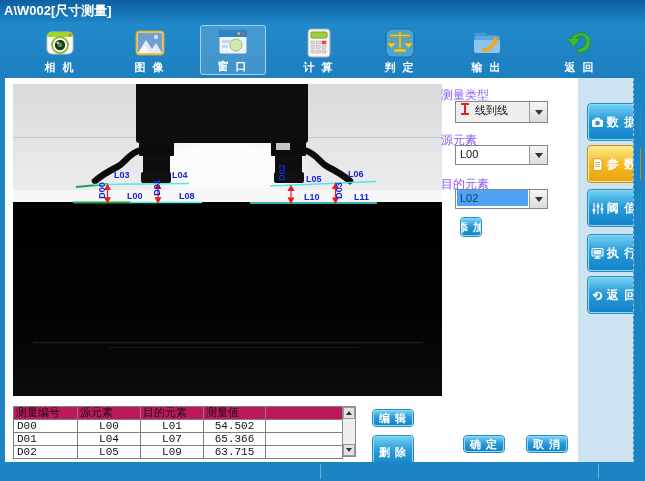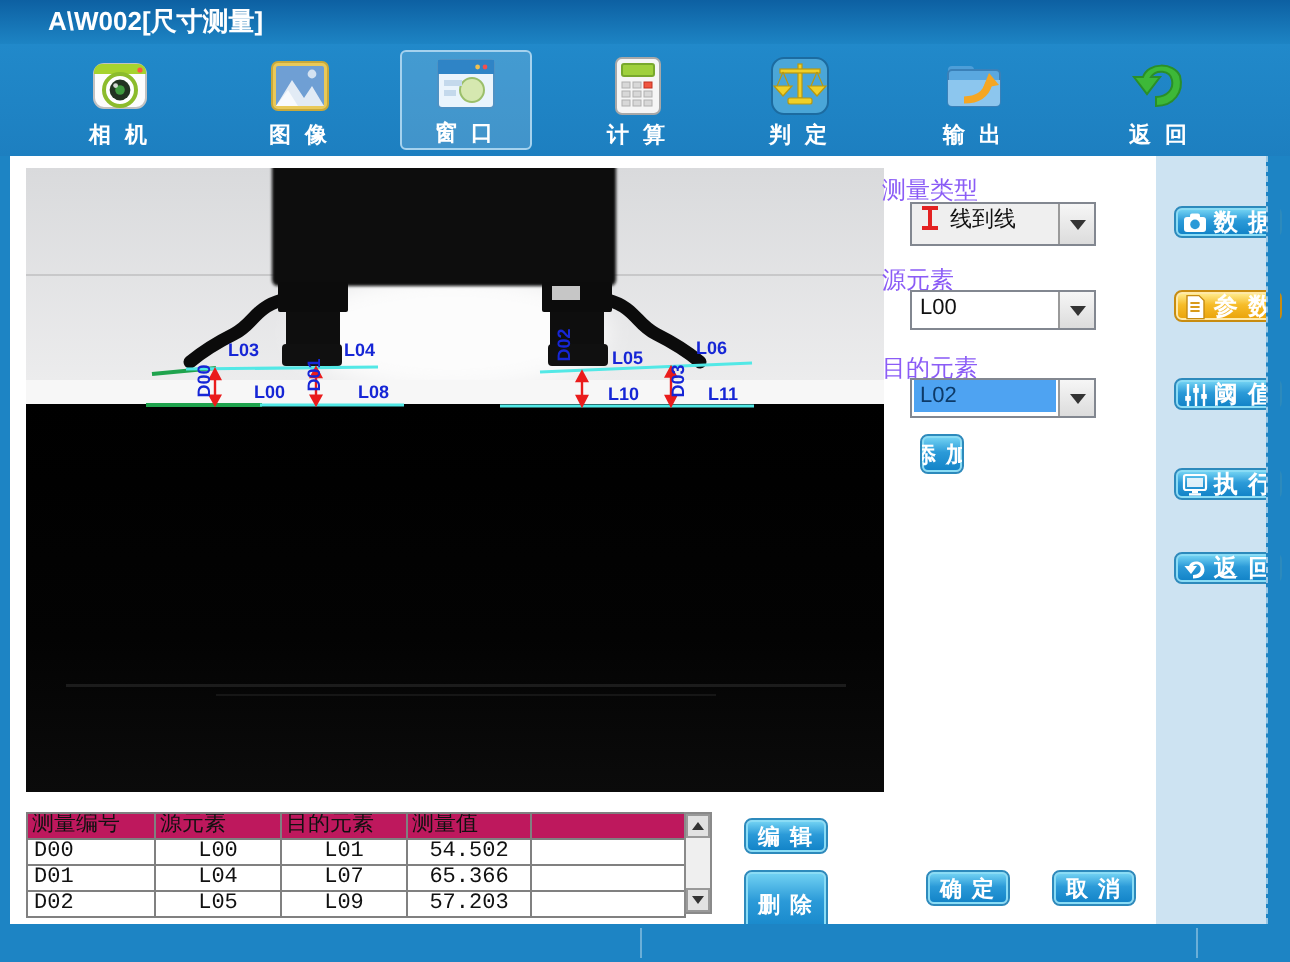--- a/index.html
+++ b/index.html
@@ -2,21 +2,21 @@
 <html><head>
 <meta charset="utf-8">
 <style>
   html,body{margin:0;padding:0;}
   body{font-family:"Liberation Sans",sans-serif;-webkit-font-smoothing:antialiased;}
   #win{position:relative;width:645px;height:481px;background:#1d84c4;overflow:hidden;}
 
   
   .titlebar{position:absolute;left:0;top:0;width:645px;height:22px;
     background:linear-gradient(#0d60a2,#1d84c4);color:#fff;font-weight:bold;font-size:13px;
-    line-height:22px;padding-left:24px;box-sizing:border-box;}
+    line-height:22px;padding-left:4px;box-sizing:border-box;}
 
   
   .toolbar{position:absolute;left:0;top:22px;width:645px;height:56px;
     background:linear-gradient(#2189ca,#1d7fc0);}
   .tbtn{position:absolute;top:3px;width:66px;height:50px;display:flex;flex-direction:column;
     align-items:center;justify-content:flex-end;cursor:pointer;border-radius:3px;box-sizing:border-box;}
   .tbtn .ic{width:32px;height:32px;flex:0 0 32px;}
   .tbtn .lb{color:#fff;font-size:11px;font-weight:bold;letter-spacing:2px;margin-top:1px;white-space:nowrap;}
   .tbtn.sel{border:1px solid #a5d2ee;background:rgba(255,255,255,.16);}
 
@@ -42,21 +42,21 @@
   .combo .drop i{width:0;height:0;border-left:4px solid transparent;border-right:4px solid transparent;
     border-top:5px solid #333;}
   .combo.gray{background:#efefef;height:22px;}
 
   
   .bbtn{position:absolute;display:flex;align-items:center;justify-content:center;gap:3px;
     background:linear-gradient(#6fd0f2,#2b9ad8 45%,#1384c8);border:1px solid #8adcf5;
     outline:1px solid #2d8abc;border-radius:3px;color:#fff;font-size:11px;font-weight:bold;
     letter-spacing:1px;cursor:pointer;box-sizing:border-box;white-space:nowrap;}
   .bbtn.yellow{background:linear-gradient(#ffe989,#f6bc2a 45%,#eba50c);border-color:#ffe9a8;outline-color:#c88c10;}
-  .sbtn{left:10px;width:52px;height:14px;font-size:12px;letter-spacing:1px;}
+  .sbtn{left:10px;width:52px;height:36px;font-size:12px;letter-spacing:1px;}
   .sbtn .si{flex:0 0 13px;height:13px;}
 
   
   .mtable{position:absolute;left:8px;top:328px;border-collapse:collapse;table-layout:fixed;
     font-family:"Liberation Mono","DejaVu Sans Mono",monospace;font-size:11px;color:#111;background:#fff;}
   .mtable th,.mtable td{border:1px solid #808080;padding:0 2px;height:12px;line-height:12px;
     overflow:hidden;white-space:nowrap;font-weight:normal;}
   .mtable th{text-align:left;background:#be185d;}
   .mtable td{text-align:center;}
   .mtable td:first-child{text-align:left;padding-left:3px;}
@@ -383,21 +383,21 @@
             <td>D01</td>
             <td>L04</td>
             <td>L07</td>
             <td>65.366</td>
             <td></td>
           </tr>
           <tr>
             <td>D02</td>
             <td>L05</td>
             <td>L09</td>
-            <td>57.203</td>
+            <td>63.715</td>
             <td></td>
           </tr>
         </tbody>
     </table>
     <div class="vscroll">
       <span class="varrow up">
           <i></i>
         </span>
       <span class="varrow dn">
           <i></i>

